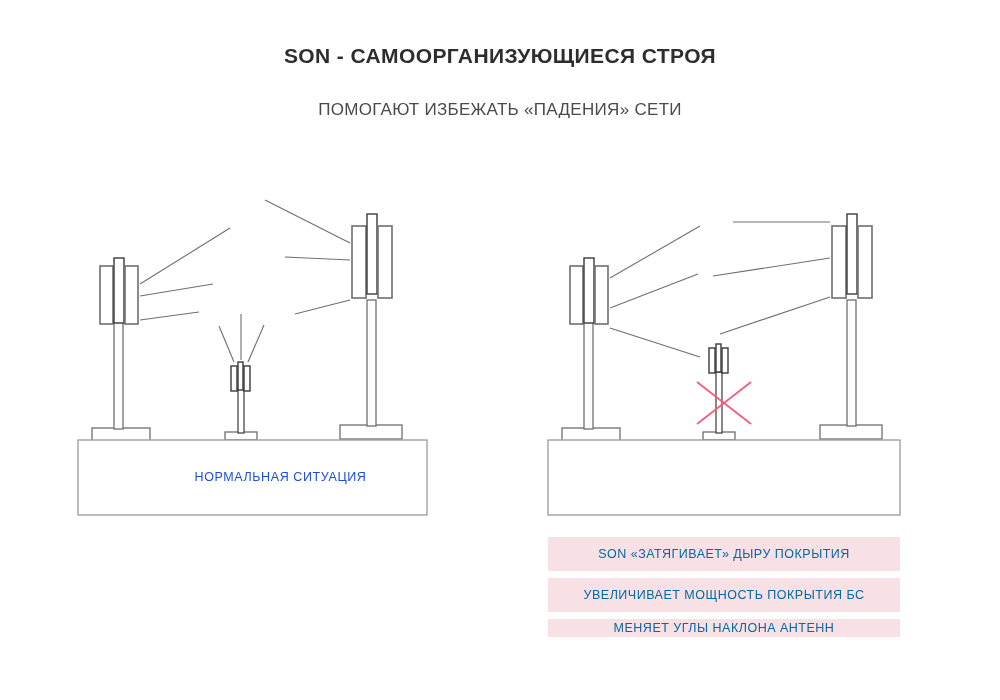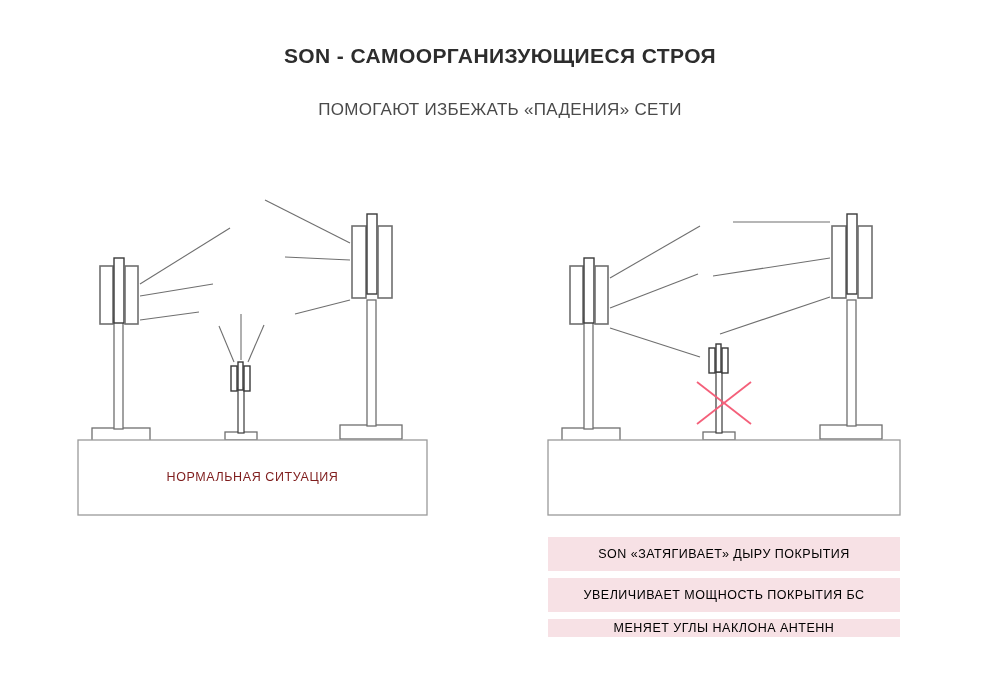--- a/index.html
+++ b/index.html
@@ -47,34 +47,34 @@
     position: absolute;
     left: 0;
     top: 0;
   }
   .caption {
     position: absolute;
     text-align: center;
     font-size: 12.5px;
     letter-spacing: 0.6px;
   }
-  .caption.normal { color: #7f1d1d; }
+  .caption.normal { color: #1d4ed8; padding-left: 28px; }
   .caption.failed { color: #f4607a; }
 
   .pink-bar {
     position: absolute;
     background: #f7e1e5;
     display: flex;
     align-items: center;
     justify-content: center;
   }
   .pink-bar span {
     font-size: 12.5px;
     letter-spacing: 0.5px;
-    color: #000000;
+    color: #0369a1;
   }
 </style>
 </head>
 <body>
 
 <div id="stage">
 
   <div class="title">SON - САМООРГАНИЗУЮЩИЕСЯ СТРОЯ</div>
   <div class="subtitle">ПОМОГАЮТ ИЗБЕЖАТЬ «ПАДЕНИЯ» СЕТИ</div>
 

